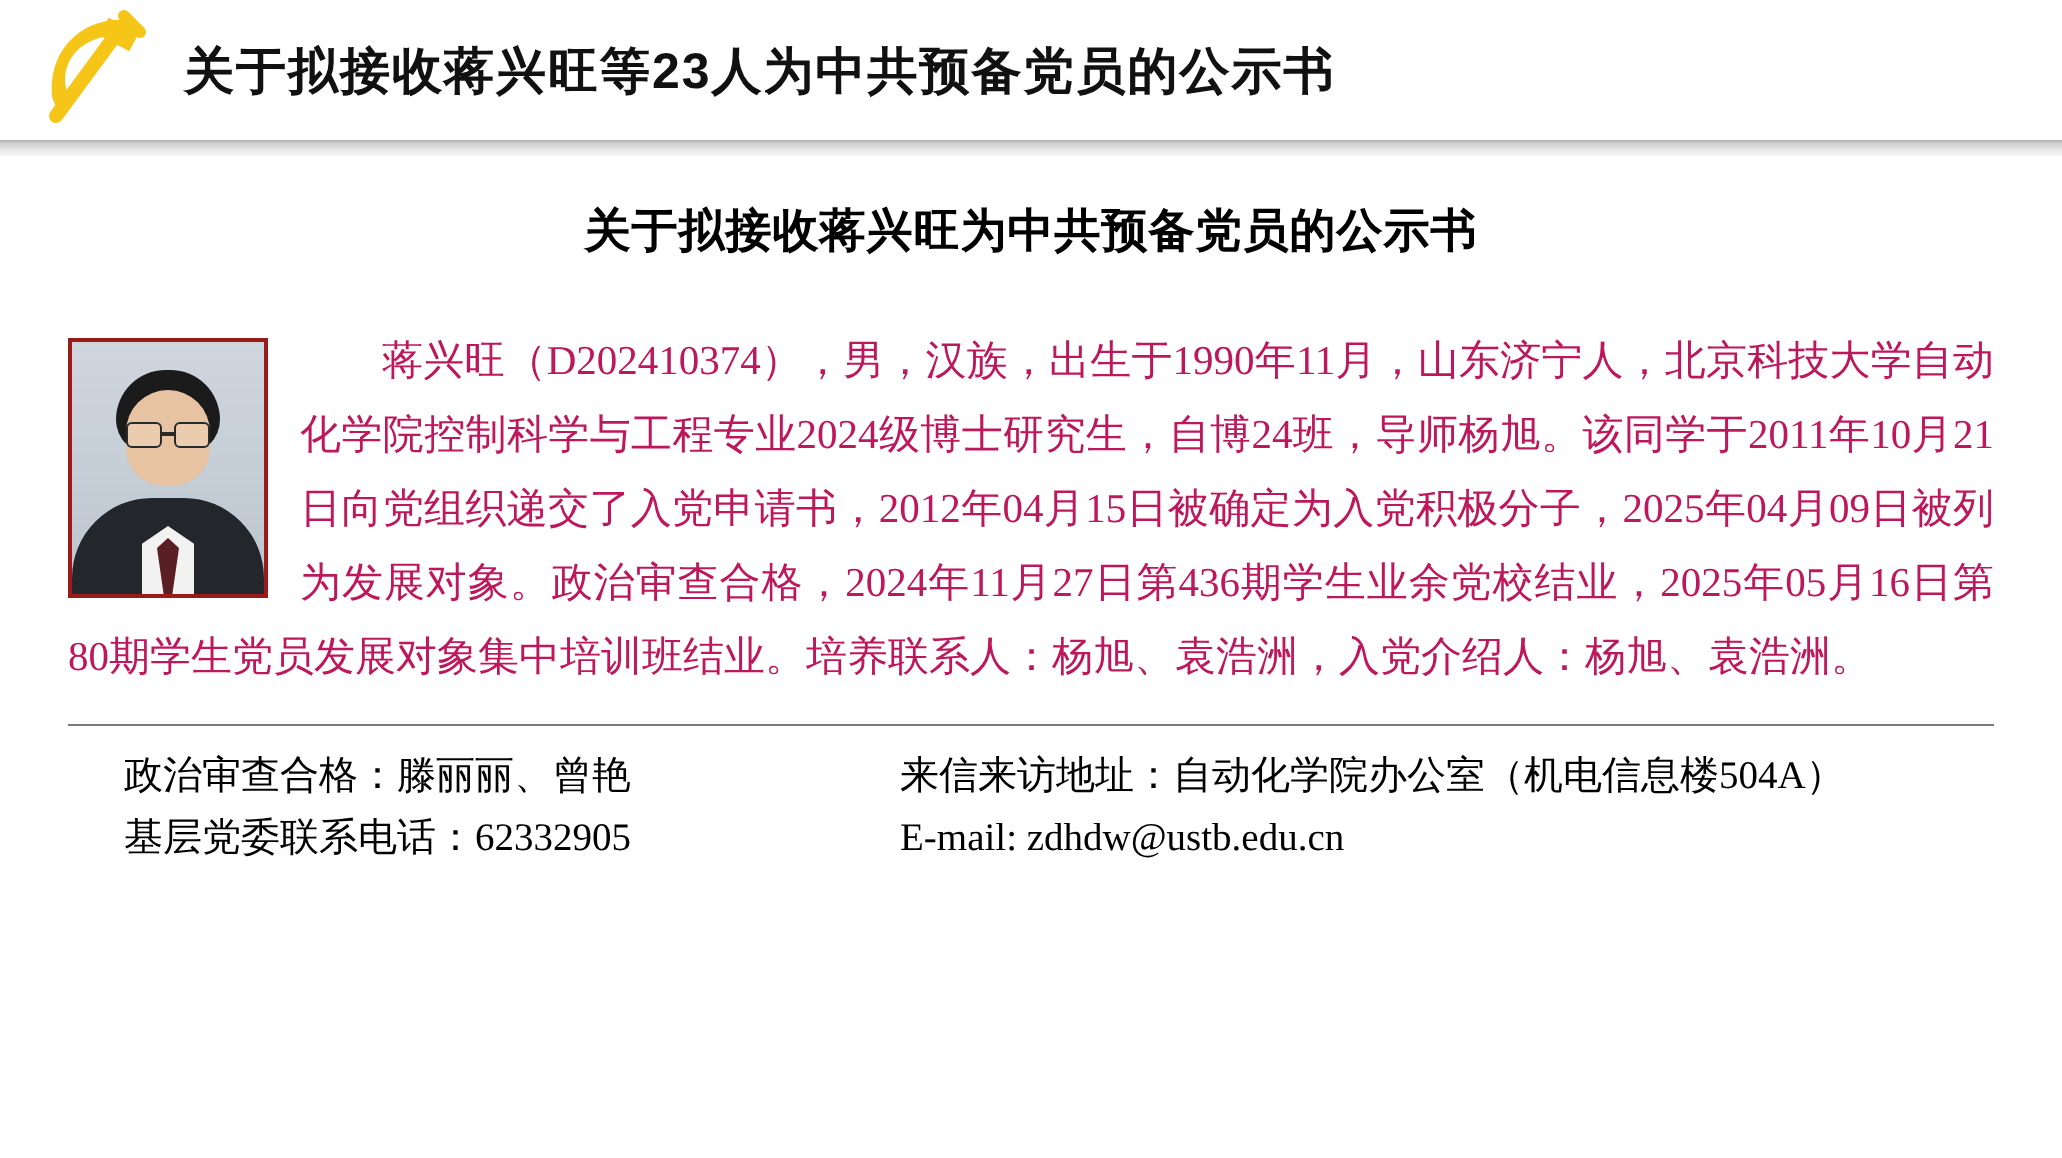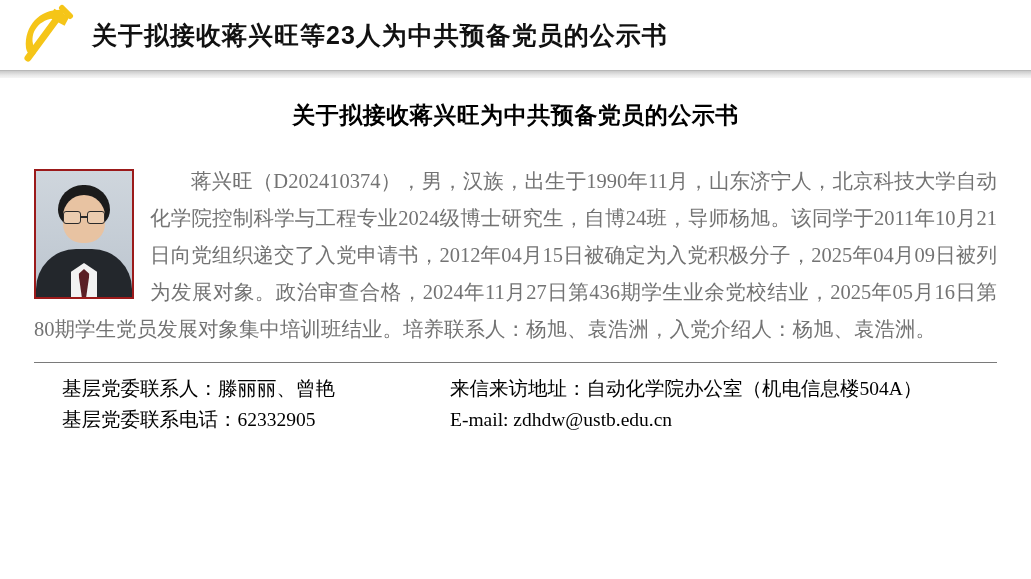--- a/index.html
+++ b/index.html
@@ -168,21 +168,21 @@
     clip-path: polygon(50% 0, 100% 18%, 70% 100%, 30% 100%, 0 18%);
   }
 
   p.para {
     font-size: 20.5px;
     line-height: 37px;
     text-align: justify;
     text-justify: inter-ideograph;
     margin: 0 0 2px 0;
     text-indent: 2em;
-    color: #737373;
+    color: #be185d;
   }
 
   
   .footer-rule {
     border-top: 1px solid #7a7a7a;
     margin: 14px 34px 0 34px;
   }
   .footer {
     display: flex;
     padding: 10px 34px 0 34px;
@@ -243,21 +243,21 @@
       </div>
 
       <p class="para">蒋兴旺（D202410374），男，汉族，出生于1990年11月，山东济宁人，北京科技大学自动化学院控制科学与工程专业2024级博士研究生，自博24班，导师杨旭。该同学于2011年10月21日向党组织递交了入党申请书，2012年04月15日被确定为入党积极分子，2025年04月09日被列为发展对象。政治审查合格，2024年11月27日第436期学生业余党校结业，2025年05月16日第80期学生党员发展对象集中培训班结业。培养联系人：杨旭、袁浩洲，入党介绍人：杨旭、袁浩洲。</p>
     </div>
   </div>
 
   <div class="footer-rule"></div>
 
   <div class="footer">
     <div class="col-left">
-      <div class="row">基层党委联系人：滕丽丽、曾艳</div>
+      <div class="row">政治审查合格：滕丽丽、曾艳</div>
       <div class="row">基层党委联系电话：62332905</div>
     </div>
     <div class="col-right">
       <div class="row">来信来访地址：自动化学院办公室（机电信息楼504A）</div>
       <div class="row mono-ish">E-mail: zdhdw@ustb.edu.cn</div>
     </div>
   </div>
 
 </div>
 

